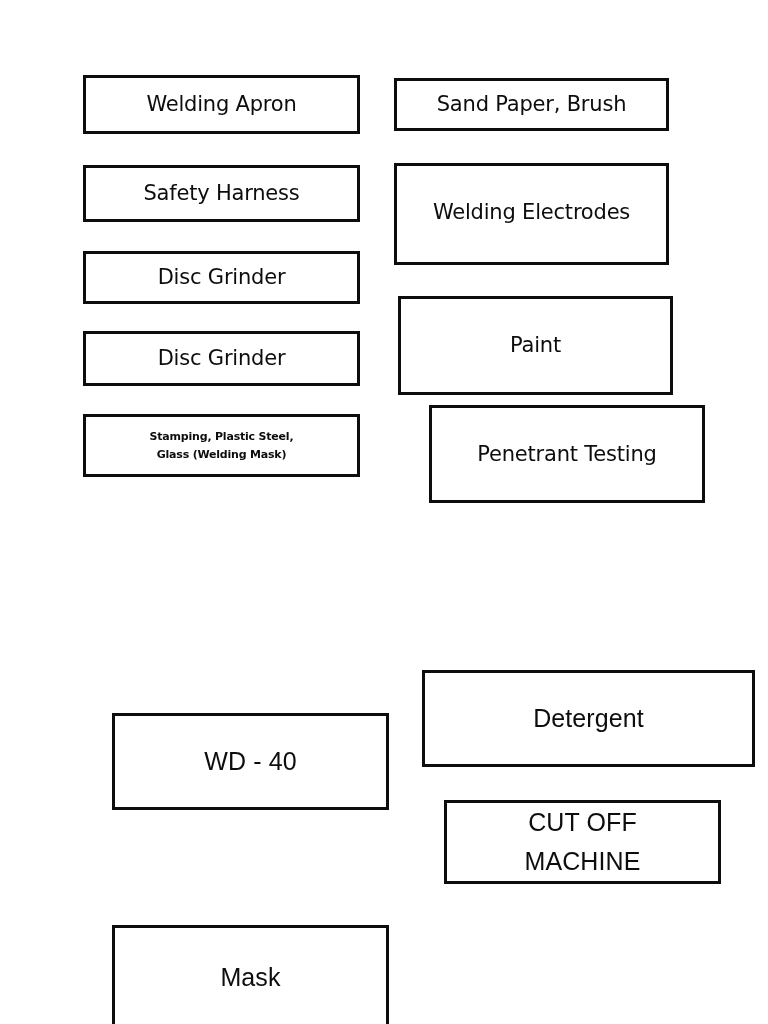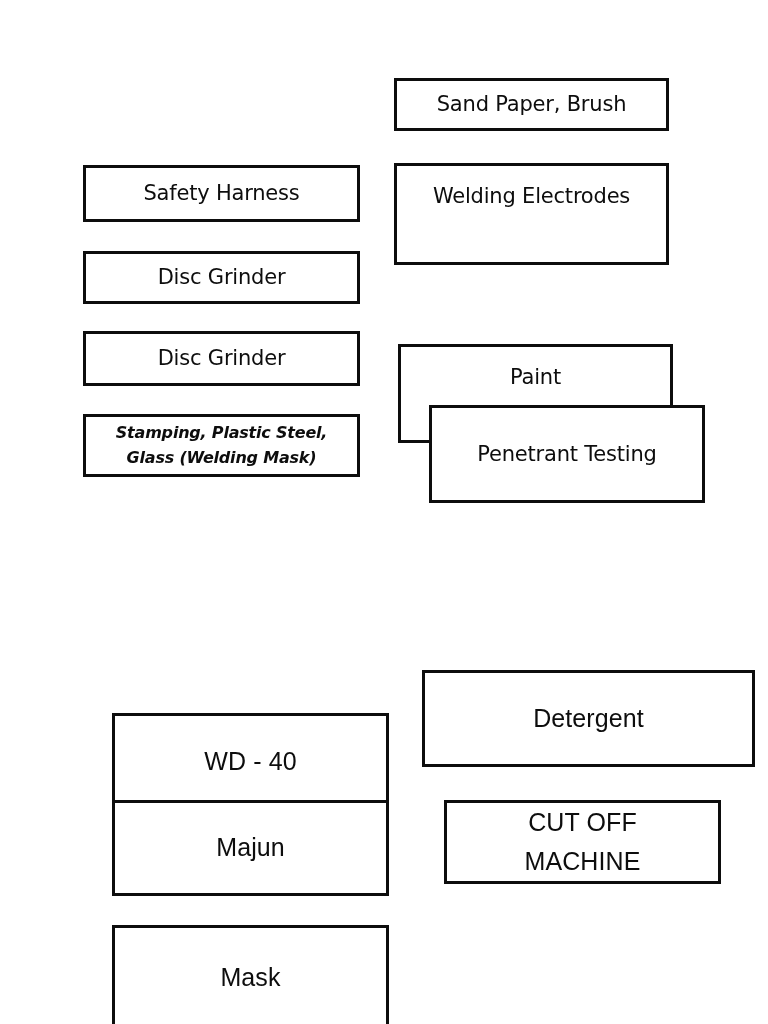--- a/index.html
+++ b/index.html
@@ -45,34 +45,36 @@
   }
   .box .label {
     display: block;
     width: 100%;
     padding: 0 6px;
     white-space: pre-line;
   }
   
   .align-top  { align-items: flex-start; }
   .align-mid  { align-items: center; }
-  .pad-t-26   { padding-top: 18px; }
+  .pad-t-26   { padding-top: 34px; }
   .pad-t-34   { padding-top: 34px; margin-left: 32px; }
   .small-two-line {
-    font-size: 16px;
+    font-size: 11px;
     font-weight: 600;
     line-height: 1.55;
-    font-style: italic;
   }
 </style>
 </head>
 <body>
 
 <div id="page">
 
+  <div class="box upper align-mid" style="left:83px; top:75px; width:277px; height:59px;">
+    <span class="label">Welding Apron</span>
+  </div>
 
   <div class="box upper align-mid" style="left:83px; top:165px; width:277px; height:57px;">
     <span class="label">Safety Harness</span>
   </div>
 
   <div class="box upper align-mid" style="left:83px; top:251px; width:277px; height:53px;">
     <span class="label">Disc Grinder</span>
   </div>
 
   <div class="box upper align-mid" style="left:83px; top:331px; width:277px; height:55px;">
@@ -85,35 +87,32 @@
   </div>
 
   <div class="box upper align-mid" style="left:394px; top:78px; width:275px; height:53px;">
     <span class="label">Sand Paper, Brush</span>
   </div>
 
   <div class="box upper align-top pad-t-26" style="left:394px; top:163px; width:275px; height:102px;">
     <span class="label">Welding Electrodes</span>
   </div>
 
-  <div class="box upper align-top pad-t-26" style="left:398px; top:296px; width:275px; height:99px;margin-top:48px;">
+  <div class="box upper align-top pad-t-26" style="left:398px; top:296px; width:275px; height:99px;">
     <span class="label">Paint</span>
   </div>
 
   <div class="box upper align-top pad-t-34" style="left:397px; top:405px; width:276px; height:98px;">
     <span class="label">Penetrant Testing</span>
   </div>
 
   <div class="box lower align-mid" style="left:112px; top:670px; width:277px; height:97px;margin-top:43px;">
     <span class="label">WD - 40</span>
   </div>
 
-  <div class="box lower align-mid" style="left:112px; top:800px; width:277px; height:96px;">
-    <span class="label">Majun</span>
-  </div>
 
   <div class="box lower align-mid" style="left:112px; top:925px; width:277px; height:105px;">
     <span class="label">Mask</span>
   </div>
 
   <div class="box lower align-mid" style="left:422px; top:670px; width:333px; height:97px;justify-content:center;">
     <span class="label">Detergent</span>
   </div>
 
   <div class="box lower align-mid" style="left:444px; top:800px; width:277px; height:84px; line-height:1.55;">

